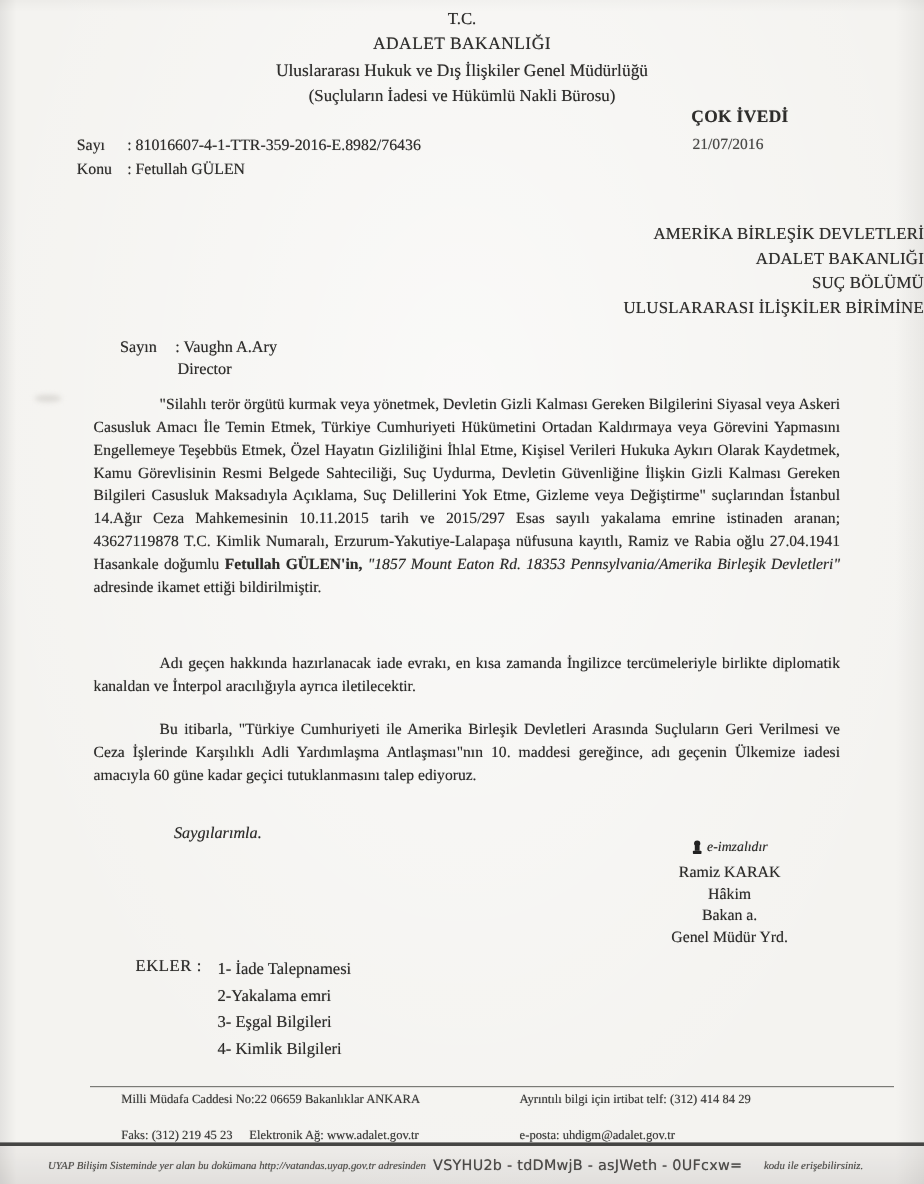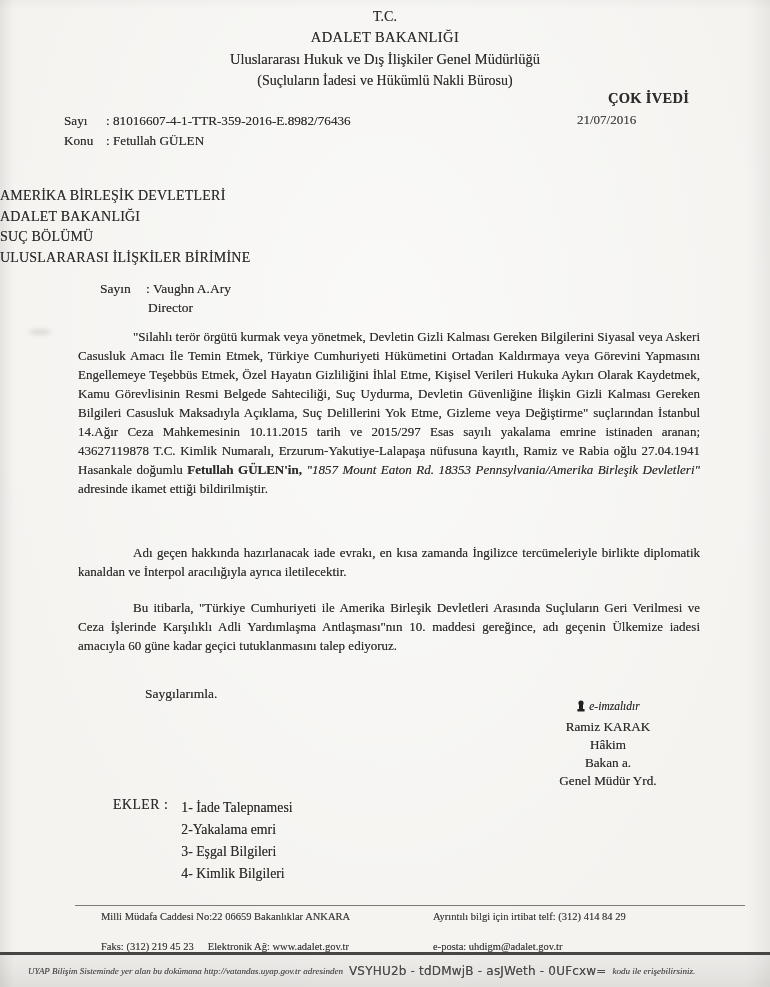--- a/index.html
+++ b/index.html
@@ -16,54 +16,54 @@
       linear-gradient(180deg, rgba(0,0,0,0.03) 0px, rgba(0,0,0,0) 10px, rgba(0,0,0,0) 960px, rgba(0,0,0,0.05) 987px),
       #f4f3f0;
   }
   .scan-text{text-shadow:0 0 0.6px rgba(45,45,45,0.6);}
   
   .letterhead{position:absolute;top:7px;left:0;width:100%;text-align:center;}
   .lh-state{font-size:14px;line-height:20px;}
   .lh-ministry{font-size:14.5px;line-height:21px;letter-spacing:0.4px;}
   .lh-directorate{font-size:14.5px;line-height:22px;}
   .lh-bureau{font-size:14px;line-height:22px;}
-  .urgency{position:absolute;top:90px;left:608px;font-weight:bold;font-size:14.5px;letter-spacing:0.3px;}
+  .urgency{position:absolute;top:90px;left:576px;font-weight:bold;font-size:14.5px;letter-spacing:0.3px;}
   .doc-date{position:absolute;top:112px;left:577px;font-size:13px;color:#4a4a48;}
   .ref-line{position:absolute;left:64px;font-size:13.2px;white-space:nowrap;}
   .ref-sayi{top:113px;}
   .ref-konu{top:133px;}
   .ref-label{display:inline-block;width:42px;}
   
-  .addressee{position:absolute;top:186px;left:0;width:100%;text-align:left;font-size:14px;line-height:20.5px;letter-spacing:0.2px;}
+  .addressee{position:absolute;top:186px;left:0;width:100%;text-align:right;font-size:14px;line-height:20.5px;letter-spacing:0.2px;}
   
   .recipient{position:absolute;top:280px;left:100px;font-size:13.5px;line-height:18.5px;}
   .recipient .r-label{display:inline-block;width:46px;}
   .recipient .r-title{padding-left:48px;}
   
   .para{position:absolute;left:78px;width:622px;font-size:13px;line-height:19px;text-align:justify;text-indent:55px;margin:0;}
   .para-1{top:327px;}
   .para-2{top:543px;}
   .para-3{top:598px;}
-  .closing{position:absolute;top:686px;left:145px;font-size:13.5px;}
+  .closing{position:absolute;top:686px;left:145px;font-size:13.5px;font-style:italic;}
   
   .signature{position:absolute;top:697px;left:502px;width:212px;text-align:center;font-size:13.2px;line-height:18px;}
   .esign-line{font-style:italic;font-size:11.5px;margin-bottom:3px;display:flex;align-items:center;justify-content:center;gap:3px;}
   .esign-icon{display:inline-block;width:10px;height:13px;}
   
   .ekler{position:absolute;top:797px;left:113px;display:flex;font-size:13.8px;}
   .ekler-label{white-space:nowrap;letter-spacing:0.5px;}
   .ekler-items{margin-left:13px;}
   .ekler-items div{line-height:22px;}
   
   .footer-rule{position:absolute;top:905px;left:75px;width:670px;border-top:1.2px solid #7a7a76;}
   .footer-grid{position:absolute;top:910px;left:101px;width:660px;display:grid;grid-template-columns:332px auto;row-gap:16px;font-size:10.5px;color:#3e3e3c;line-height:14px;}
   .footer-cell-pair span{margin-right:14px;}
   .thick-rule{position:absolute;top:952px;left:0;width:770px;height:3px;background:#454543;}
   .uyap-row{position:absolute;top:955px;left:0;width:770px;height:32px;background:rgba(90,88,80,0.05);display:flex;align-items:center;gap:6px;padding:0 8px 0 28px;box-sizing:border-box;}
-  .uyap-small{font-size:9px;font-style:italic;color:#55534f;white-space:nowrap;}
+  .uyap-small{font-size:9px;font-style:italic;color:#55534f;white-space:nowrap;margin-left:12px;}
   .uyap-code{font-family:"DejaVu Sans", sans-serif;font-size:12px;color:#4c4a47;white-space:nowrap;letter-spacing:0.2px;}
   
   .smudge{position:absolute;left:29px;top:329px;width:22px;height:6px;background:#dcdad6;border-radius:50%;filter:blur(2px);}
 </style>
 </head>
 <body>
 
 <div class="page scan-text">
 
   <div class="smudge"></div>

